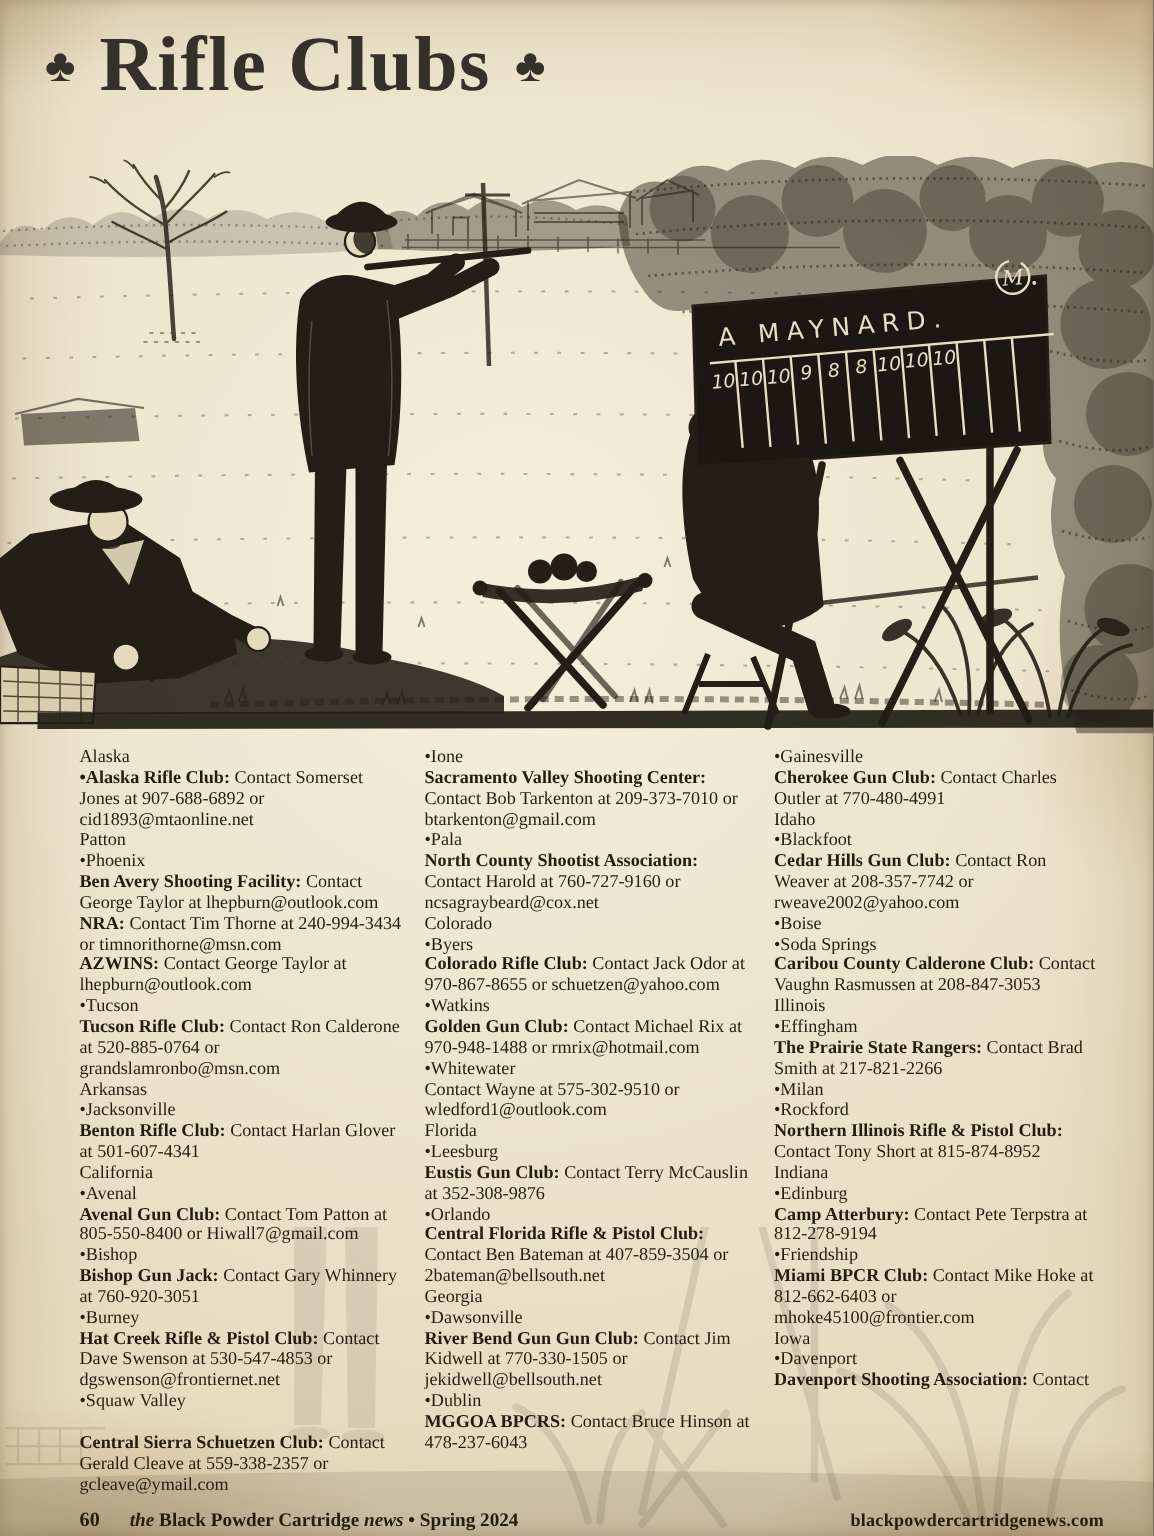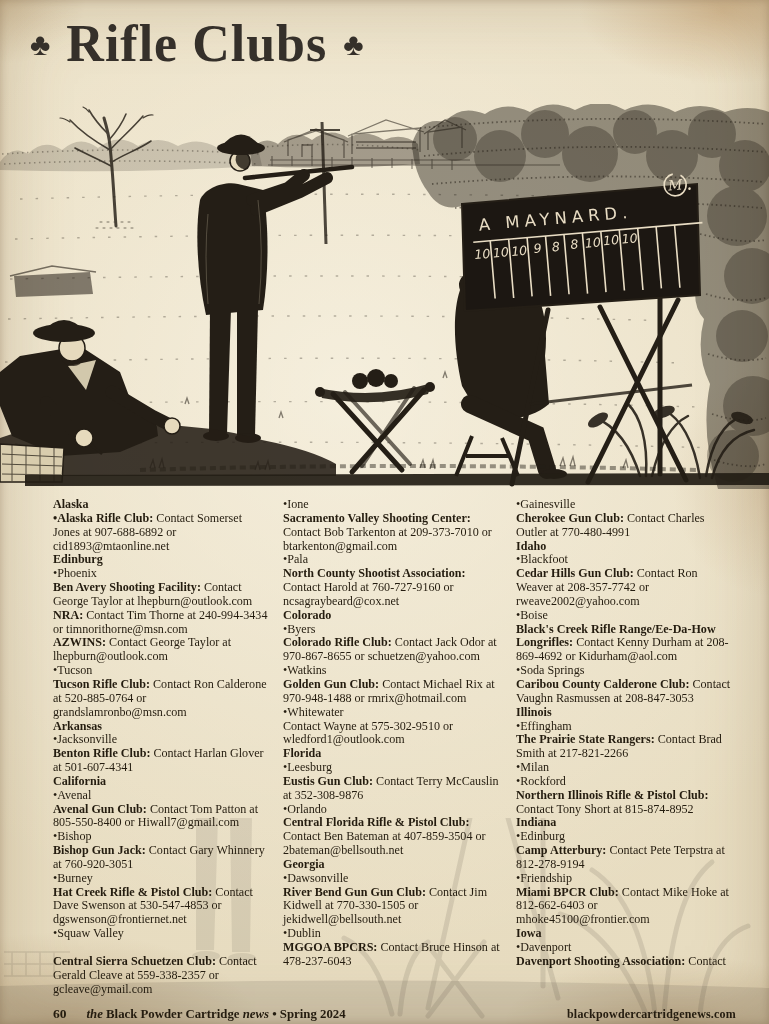--- a/index.html
+++ b/index.html
@@ -23,21 +23,21 @@
     color:#35302a;white-space:nowrap;padding-left:14px;
   }
   .club-glyph{font-size:31px;position:relative;top:-6px;padding:0 16px;}
   .title-text{font-size:52px;font-weight:700;letter-spacing:1px;line-height:1;}
   .directory{
     position:absolute;left:53px;top:498px;z-index:2;
     display:grid;grid-template-columns:215px 218px 218px;column-gap:15px;
     font-size:12.1px;line-height:13.85px;color:#241c0f;
   }
   .directory p{margin:0;overflow-wrap:break-word;}
-  .directory .state{font-weight:700;}
+  .directory .state{font-weight:400;}
   .directory .entry b{font-weight:700;}
   .directory .gap{height:14px;}
   footer{
     position:absolute;left:53px;right:33px;top:988px;z-index:2;
     display:flex;justify-content:space-between;align-items:baseline;color:#241c0f;margin-top:16px;
   }
   .pgnum{font-weight:700;font-size:13.5px;margin-right:20px;}
   .mag{font-size:12.8px;font-weight:700;}
   .mag .it{font-style:italic;}
   .site{font-size:12px;font-weight:700;letter-spacing:.2px;}
@@ -271,21 +271,21 @@
     </g>
 
     <path d="M25,371 L769,369 L769,381 L25,382 Z" fill="#241e16" opacity="0.93"></path>
     <path d="M140,366 Q400,358 700,366" stroke="#241e16" stroke-width="4" stroke-dasharray="6 4" fill="none" opacity="0.45"></path>
   </svg>
 
   <main class="directory">
       <div>
         <p class="state">Alaska</p>
         <p class="entry"><b>•Alaska Rifle Club:</b> Contact Somerset Jones at 907-688-6892 or cid1893@mtaonline.net</p>
-        <p class="state">Edinburg</p>
+        <p class="state">Patton</p>
         <p class="city">•Phoenix</p>
         <p class="entry"><b>Ben Avery Shooting Facility:</b> Contact George Taylor at lhepburn@outlook.com</p>
         <p class="entry"><b>NRA:</b> Contact Tim Thorne at 240-994-3434 or timnorithorne@msn.com</p>
         <p class="entry"><b>AZWINS:</b> Contact George Taylor at lhepburn@outlook.com</p>
         <p class="city">•Tucson</p>
         <p class="entry"><b>Tucson Rifle Club:</b> Contact Ron Calderone at 520-885-0764 or grandslamronbo@msn.com</p>
         <p class="state">Arkansas</p>
         <p class="city">•Jacksonville</p>
         <p class="entry"><b>Benton Rifle Club:</b> Contact Harlan Glover at 501-607-4341</p>
         <p class="state">California</p>
@@ -322,21 +322,20 @@
         <p class="city">•Dublin</p>
         <p class="entry"><b>MGGOA BPCRS:</b> Contact Bruce Hinson at 478-237-6043</p>
       </div>
       <div>
         <p class="city">•Gainesville</p>
         <p class="entry"><b>Cherokee Gun Club:</b> Contact Charles Outler at 770-480-4991</p>
         <p class="state">Idaho</p>
         <p class="city">•Blackfoot</p>
         <p class="entry"><b>Cedar Hills Gun Club:</b> Contact Ron Weaver at 208-357-7742 or rweave2002@yahoo.com</p>
         <p class="city">•Boise</p>
-        <p class="entry"><b>Black's Creek Rifle Range/Ee-Da-How Longrifles:</b> Contact Kenny Durham at 208-869-4692 or Kidurham@aol.com</p>
         <p class="city">•Soda Springs</p>
         <p class="entry"><b>Caribou County Calderone Club:</b> Contact Vaughn Rasmussen at 208-847-3053</p>
         <p class="state">Illinois</p>
         <p class="city">•Effingham</p>
         <p class="entry"><b>The Prairie State Rangers:</b> Contact Brad Smith at 217-821-2266</p>
         <p class="city">•Milan</p>
         <p class="city">•Rockford</p>
         <p class="entry"><b>Northern Illinois Rifle &amp; Pistol Club:</b> Contact Tony Short at 815-874-8952</p>
         <p class="state">Indiana</p>
         <p class="city">•Edinburg</p>

